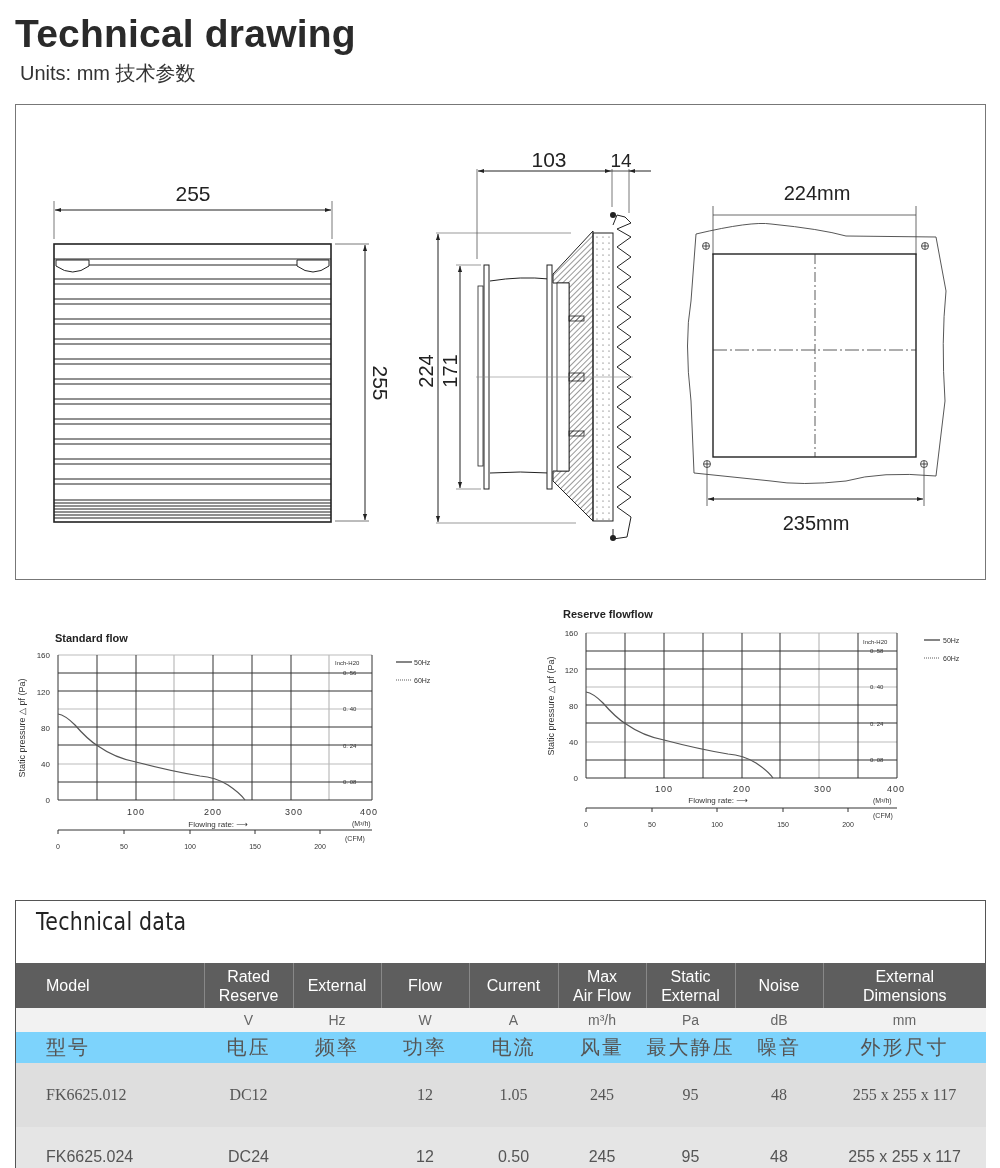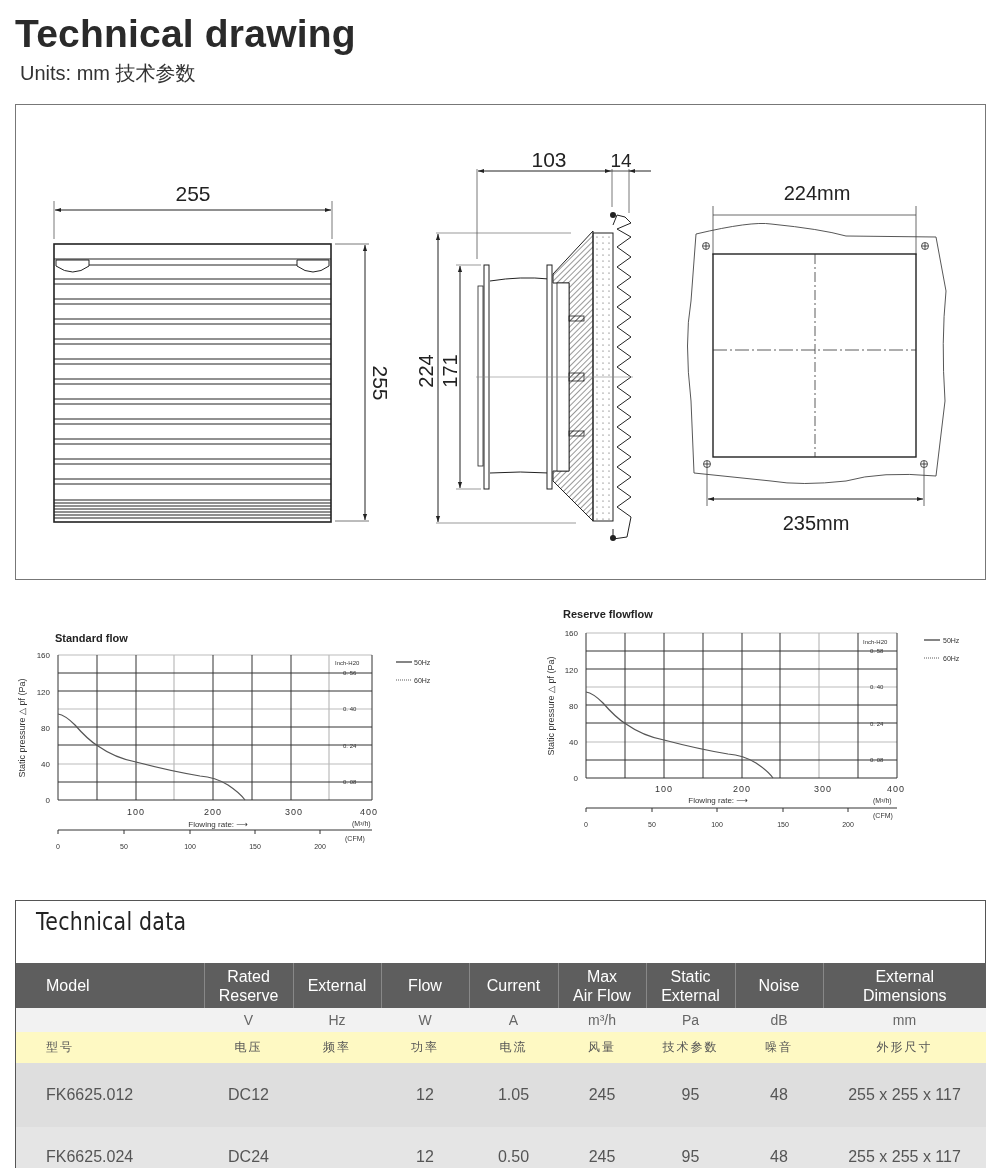--- a/index.html
+++ b/index.html
@@ -11,22 +11,22 @@
   .chart { position: absolute; }
   .chart-title { position: absolute; font-family: Liberation Sans, sans-serif; font-weight: bold; font-size: 11px; color: #222; }
   .tech-box { position: absolute; left: 15px; top: 900px; width: 971px; height: 268px; border: 1px solid #555; border-bottom: none; background: #fff; }
   .tech-title { position: absolute; left: 20px; top: 6px; font-family: "DejaVu Sans", sans-serif; font-size: 25px; color: #222; transform: scaleX(0.82); transform-origin: left top; letter-spacing: 0.3px; }
   table.spec { position: absolute; left: 0; top: 46px; width: 970px; border-collapse: collapse; margin-top: 16px; }
   table.spec th { background: #5e5e5e; color: #fff; font-weight: normal; font-size: 16px; line-height: 19px; height: 45px; border-left: 1px solid #888; text-align: center; }
   table.spec th:first-child { border-left: none; text-align: left; padding-left: 30px; }
   table.spec td { text-align: center; color: #555; font-size: 16px; }
   table.spec td:first-child { text-align: left; padding-left: 30px; }
   tr.units td { background: #f2f2f2; height: 24px; font-size: 14px; color: #666; }
-  tr.cn td { background: #fef9c3; height: 31px; font-size: 12px; color: #555; letter-spacing: 2px; }
-  tr.row1 td { background: #dedede; height: 64px; }
+  tr.cn td { background: #7dd3fc; height: 31px; font-size: 20px; color: #555; letter-spacing: 2px; }
+  tr.row1 td { background: #dedede; height: 64px; font-family: Liberation Serif, serif; }
   tr.row2 td { background: #e5e5e5; height: 60px; }
 </style>
 </head>
 <body>
 
 <div class="page-title">Technical drawing</div>
 <div class="subtitle">Units: mm  技术参数</div>
 
 <div class="drawing-box">
   <svg width="971" height="476" viewBox="15 104 971 476">
@@ -344,21 +344,21 @@
       <td>dB</td>
       <td>mm</td>
     </tr>
     <tr class="cn">
       <td>型号</td>
       <td>电压</td>
       <td>频率</td>
       <td>功率</td>
       <td>电流</td>
       <td>风量</td>
-      <td>技术参数</td>
+      <td>最大静压</td>
       <td>噪音</td>
       <td>外形尺寸</td>
     </tr>
     <tr class="row1">
       <td>FK6625.012</td>
       <td>DC12</td>
       <td></td>
       <td>12</td>
       <td>1.05</td>
       <td>245</td>

